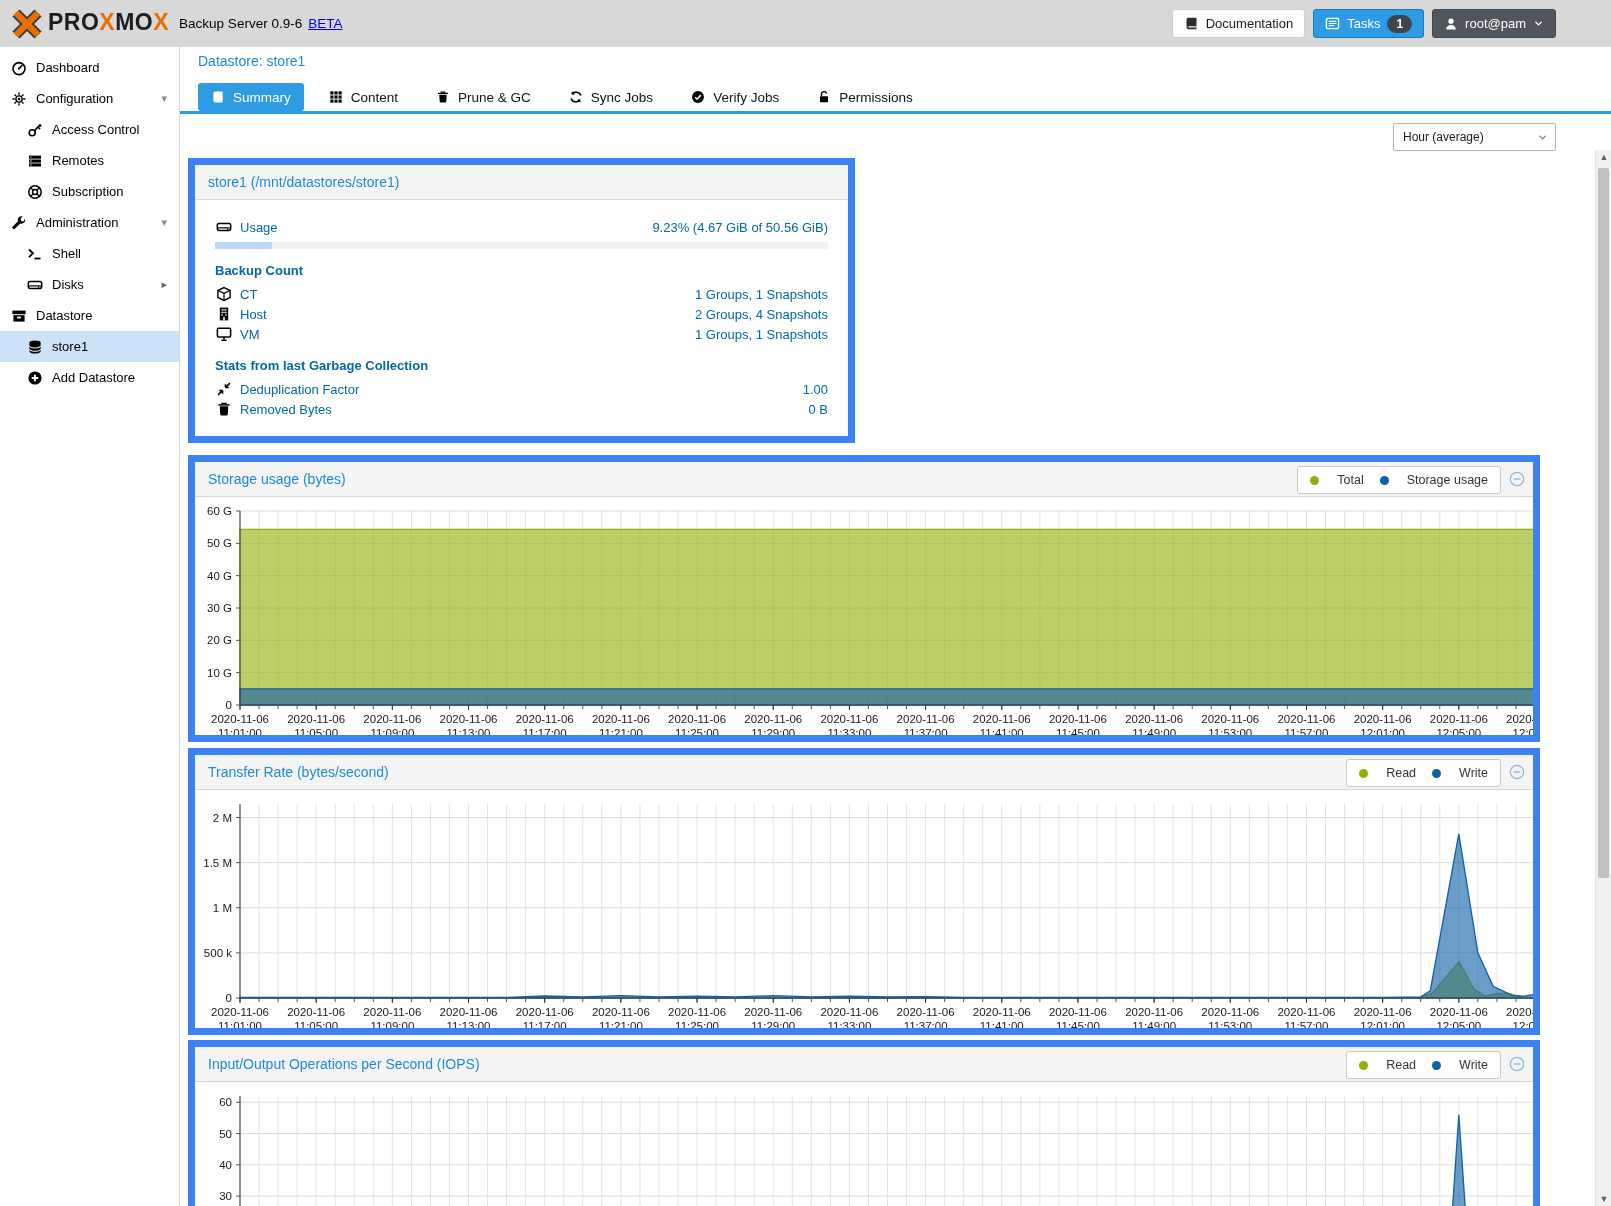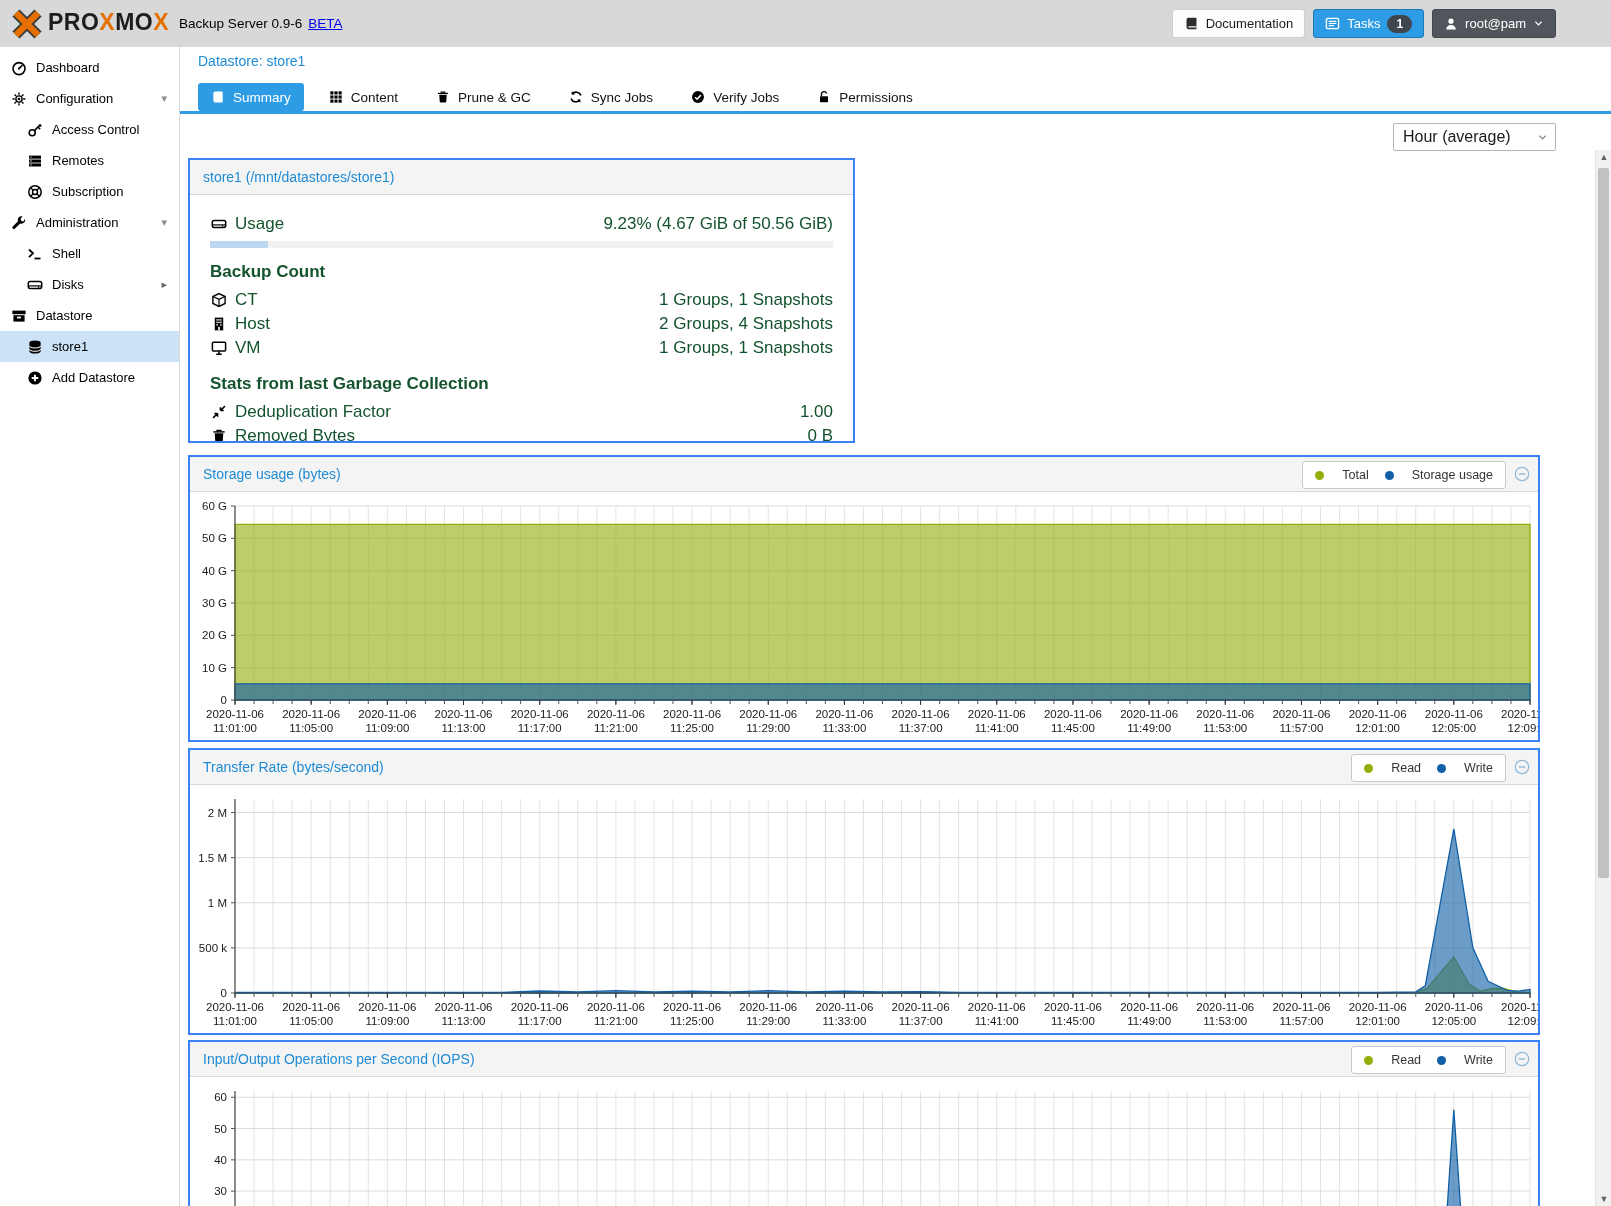--- a/index.html
+++ b/index.html
@@ -40,40 +40,40 @@
   
   #main{position:absolute;left:180px;top:47px;width:1431px;height:1159px;background:#fff;overflow:hidden;}
   #page-title{position:absolute;left:18px;top:6px;font-size:14px;color:#1e8bd4;}
   #tabbar{position:absolute;left:18px;top:36px;display:flex;gap:12px;align-items:center;}
   .tab{height:28px;display:inline-flex;align-items:center;gap:8px;padding:0 13px;border-radius:3px;font-size:13.5px;color:#111;cursor:pointer;}
   .tab .icon{color:#000;}
   .tab.active{background:#2e9ce4;color:#fff;}
   .tab.active .icon{color:#fff;}
   #tab-strip{position:absolute;left:0;right:0;top:64px;height:3px;background:#2e9ce4;}
   #toolbar{position:absolute;left:0;right:0;top:67px;height:47px;background:#fff;}
-  #range-select{position:absolute;right:55px;top:9px;width:163px;height:28px;border:1px solid #b5b5b5;border-radius:2px;background:#fff;display:flex;align-items:center;box-sizing:border-box;padding-left:9px;font-size:16px;color:#1a1a1a;cursor:pointer;}
+  #range-select{position:absolute;right:55px;top:9px;width:163px;height:28px;border:1px solid #b5b5b5;border-radius:2px;background:#fff;display:flex;align-items:center;box-sizing:border-box;padding-left:9px;font-size:12px;color:#1a1a1a;cursor:pointer;}
   #range-select .icon{margin-left:auto;margin-right:7px;color:#888;}
 
   
-  .panel{position:absolute;border:2px solid #3b82f6;background:#fff;box-sizing:border-box;overflow:hidden;}
+  .panel{position:absolute;border:7px solid #3b82f6;background:#fff;box-sizing:border-box;overflow:hidden;}
   .panel-header{height:35px;background:#f4f4f4;border-bottom:1px solid #d8d8d8;display:flex;align-items:center;padding:0 13px;position:relative;box-sizing:border-box;}
   .panel-title{font-size:14px;color:#1e8bd4;}
   .panel-body{position:relative;background:#fff;}
 
   #panel-store1{left:8px;top:111px;width:667px;height:285px;}
   #panel-comment{left:683px;top:111px;width:677px;height:285px;}
   #panel-storage{left:8px;top:408px;width:1352px;height:287px;}
   #panel-transfer{left:8px;top:701px;width:1352px;height:287px;}
   #panel-iops{left:8px;top:993px;width:1352px;height:287px;}
 
   .hdr-icons{position:absolute;right:10px;top:0;height:100%;display:flex;align-items:center;gap:8px;color:#5f9fd0;}
   .hdr-icons .icon{cursor:pointer;}
 
   
-  #store1-body{padding:17px 20px 0 20px;font-size:17px;color:#14532d;}
+  #store1-body{padding:17px 20px 0 20px;font-size:13px;color:#0369a1;}
   .kv-row{display:flex;align-items:center;padding:2px 0;}
   .kv-row .icon{width:17px;margin-right:8px;color:#000;}
   .kv-row .kv-val{margin-left:auto;}
   #usage-bar{height:7px;background:#f1f1f1;margin-top:5px;}
   #usage-fill{height:100%;background:#bcd7ef;}
   .sect-title{font-weight:bold;margin:14px 0 6px 0;}
 
   
   .chart-legend{position:absolute;right:32px;top:4px;height:26px;background:#fff;border:1px solid #c9c9c9;border-radius:3px;display:flex;align-items:center;gap:16px;padding:0 12px;}
   .legend-item{display:flex;align-items:center;gap:18px;font-size:12.5px;color:#333;cursor:pointer;}

